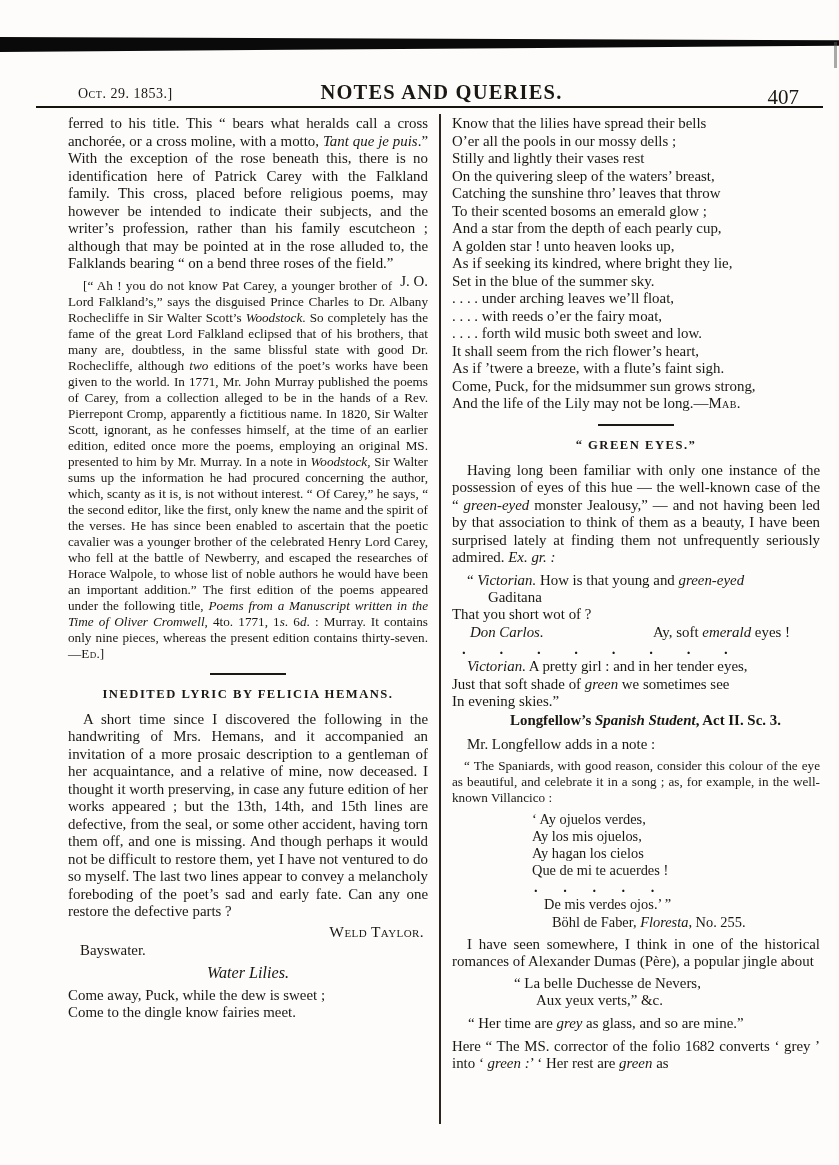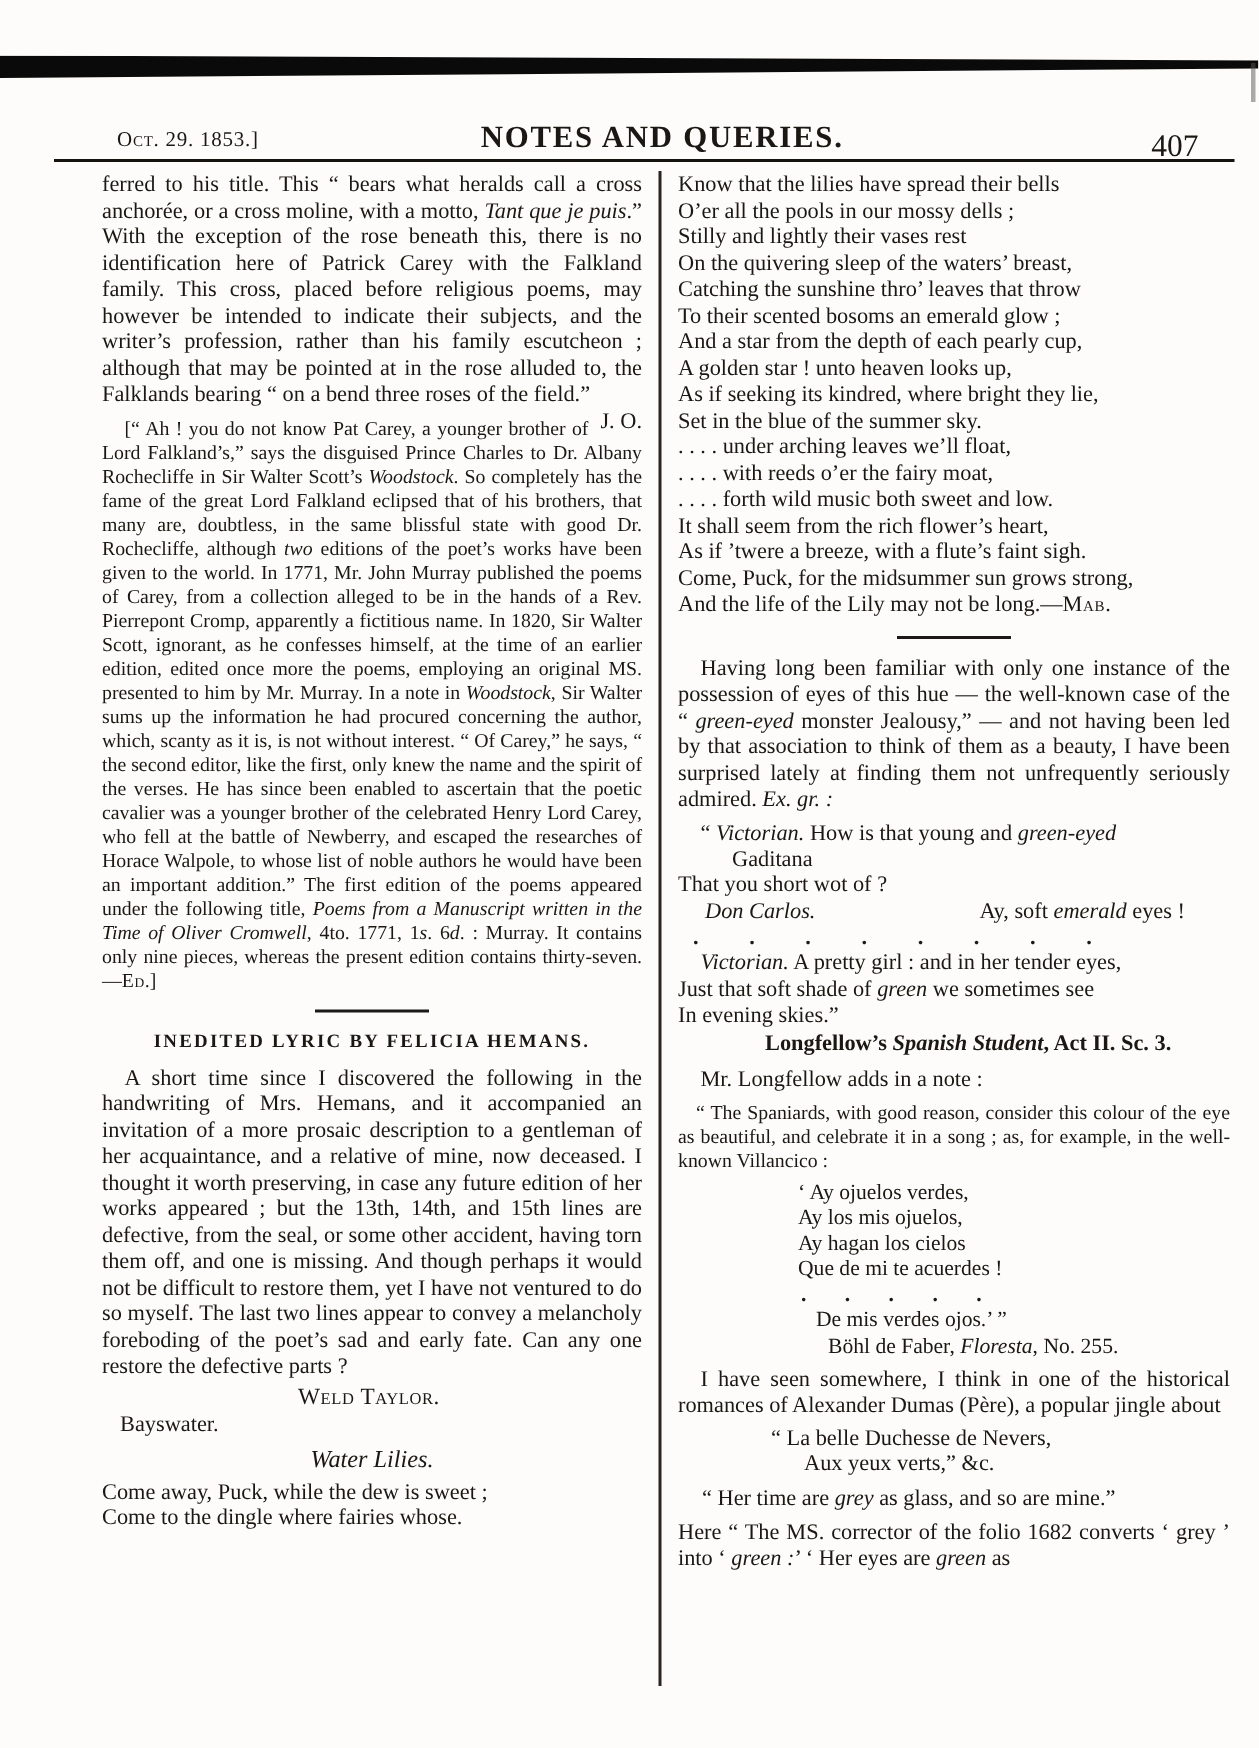--- a/index.html
+++ b/index.html
@@ -29,21 +29,21 @@
   .indent { text-indent: 15px; }
   .indent12 { text-indent: 12px; }
   .mt5 { margin-top: 5px; }
   .mt6 { margin-top: 6px; }
   .r-i { font-style: italic; }
   .r-sc { font-variant: small-caps; letter-spacing: .4px; }
   .sig-float { float: right; padding-left: 8px; }
   .divider { width: 76px; border-top: 2.4px solid #1c1814; margin: 11px auto 12px; }
   .sec-head { font-size: 12.6px; font-weight: bold; letter-spacing: 1.5px; text-align: center; margin: 0 0 9px; }
   .poem { font-size: 14.9px; line-height: 17.5px; text-align: left; }
-  .sig-right { text-align: center; font-size: 15.5px; padding-right: 4px; margin-top: 2px; }
+  .sig-right { text-align: right; font-size: 15.5px; padding-right: 4px; margin-top: 2px; }
   .location { font-size: 14.9px; padding-left: 12px; margin-top: 1px; }
   .poem-title { text-align: center; font-size: 16.2px; font-style: italic; margin: 5px 0 4px; }
   .dialogue { margin-top: 5px; font-size: 14.9px; line-height: 17.4px; }
   .q-line.i1 { padding-left: 15px; }
   .q-line.i2 { padding-left: 36px; }
   .dc-row { display: flex; }
   .dc-speaker { padding-left: 18px; font-style: italic; }
   .dc-speech { margin-left: auto; padding-right: 30px; }
   .dots { font-weight: bold; line-height: 17px; }
   .d8 { padding-left: 10px; word-spacing: 30px; }
@@ -79,28 +79,29 @@
 
   <h2 class="sec-head">INEDITED LYRIC BY FELICIA HEMANS.</h2>
 
   <p class="body indent"><span>A short time since I discovered the following in the handwriting of Mrs. Hemans, and it accompanied an invitation of a more prosaic description to a gentleman of her acquaintance, and a relative of mine, now deceased.  I thought it worth preserving, in case any future edition of her works appeared ; but the 13th, 14th, and 15th lines are defective, from the seal, or some other accident, having torn them off, and one is missing.  And though perhaps it would not be difficult to restore them, yet I have not ventured to do so myself.  The last two lines appear to convey a melancholy foreboding of the poet’s sad and early fate.  Can any one restore the defective parts ?</span></p>
 
   <div class="sig-right r-sc">Weld Taylor.</div>
   <div class="location">Bayswater.</div>
 
   <div class="poem-title">Water Lilies.</div>
 
-  <div class="poem"><span>Come away, Puck, while the dew is sweet ;</span><br><span>Come to the dingle where fairies whose.</span></div>
+  <div class="poem"><span>Come away, Puck, while the dew is sweet ;</span><br><span>Come to the dingle know fairies meet.</span></div>
 </div>
 
 <div class="col col-right">
   <div class="poem"><span>Know that the lilies have spread their bells</span><br><span>O’er all the pools in our mossy dells ;</span><br><span>Stilly and lightly their vases rest</span><br><span>On the quivering sleep of the waters’ breast,</span><br><span>Catching the sunshine thro’ leaves that throw</span><br><span>To their scented bosoms an emerald glow ;</span><br><span>And a star from the depth of each pearly cup,</span><br><span>A golden star !  unto heaven looks up,</span><br><span>As if seeking its kindred, where bright they lie,</span><br><span>Set in the blue of the summer sky.</span><br><span>. . . .  under arching leaves we’ll float,</span><br><span>. . . .  with reeds o’er the fairy moat,</span><br><span>. . . .  forth wild music both sweet and low.</span><br><span>It shall seem from the rich flower’s heart,</span><br><span>As if ’twere a breeze, with a flute’s faint sigh.</span><br><span>Come, Puck, for the midsummer sun grows strong,</span><br><span>And the life of the Lily may not be long.—</span><span class="r-sc">Mab</span><span>.</span></div>
 
   <div class="divider"></div>
 
+  <h2 class="sec-head">“ GREEN EYES.”</h2>
 
   <p class="body indent"><span>Having long been familiar with only one instance of the possession of eyes of this hue — the well-known case of the “ </span><span class="r-i">green-eyed</span><span> monster Jealousy,” — and not having been led by that association to think of them as a beauty, I have been surprised lately at finding them not unfrequently seriously admired.  </span><span class="r-i">Ex. gr. :</span></p>
 
   <div class="dialogue">
     <div class="q-line i1"><span>“ </span><span class="r-i">Victorian.</span><span>  How is that young and </span><span class="r-i">green-eyed</span></div>
     <div class="q-line i2">Gaditana</div>
     <div class="q-line">That you short wot of ?</div>
     <div class="q-line dc-row">
       <span class="dc-speaker">Don Carlos.</span>
       <span class="dc-speech"><span>Ay, soft </span><span class="r-i">emerald</span><span> eyes !</span></span>
@@ -129,14 +130,14 @@
   <p class="body indent mt5"><span>I have seen somewhere, I think in one of the historical romances of Alexander Dumas (Père), a popular jingle about</span></p>
 
   <div class="quote-block">
     <div>“ La belle Duchesse de Nevers,</div>
     <div class="l2">Aux yeux verts,” &amp;c.</div>
   </div>
 
 
   <div class="q-single"><span>“ Her time are </span><span class="r-i">grey</span><span> as glass, and so are mine.”</span></div>
 
-  <p class="body mt6"><span>Here “ The MS. corrector of the folio 1682 converts ‘ grey ’ into ‘ </span><span class="r-i">green :</span><span>’  ‘ Her eyes are </span><span class="r-i">green</span><span> as</span></p>
+  <p class="body mt6"><span>Here “ The MS. corrector of the folio 1682 converts ‘ grey ’ into ‘ </span><span class="r-i">green :</span><span>’  ‘ Her rest are </span><span class="r-i">green</span><span> as</span></p>
 </div>
 
 </body></html>

